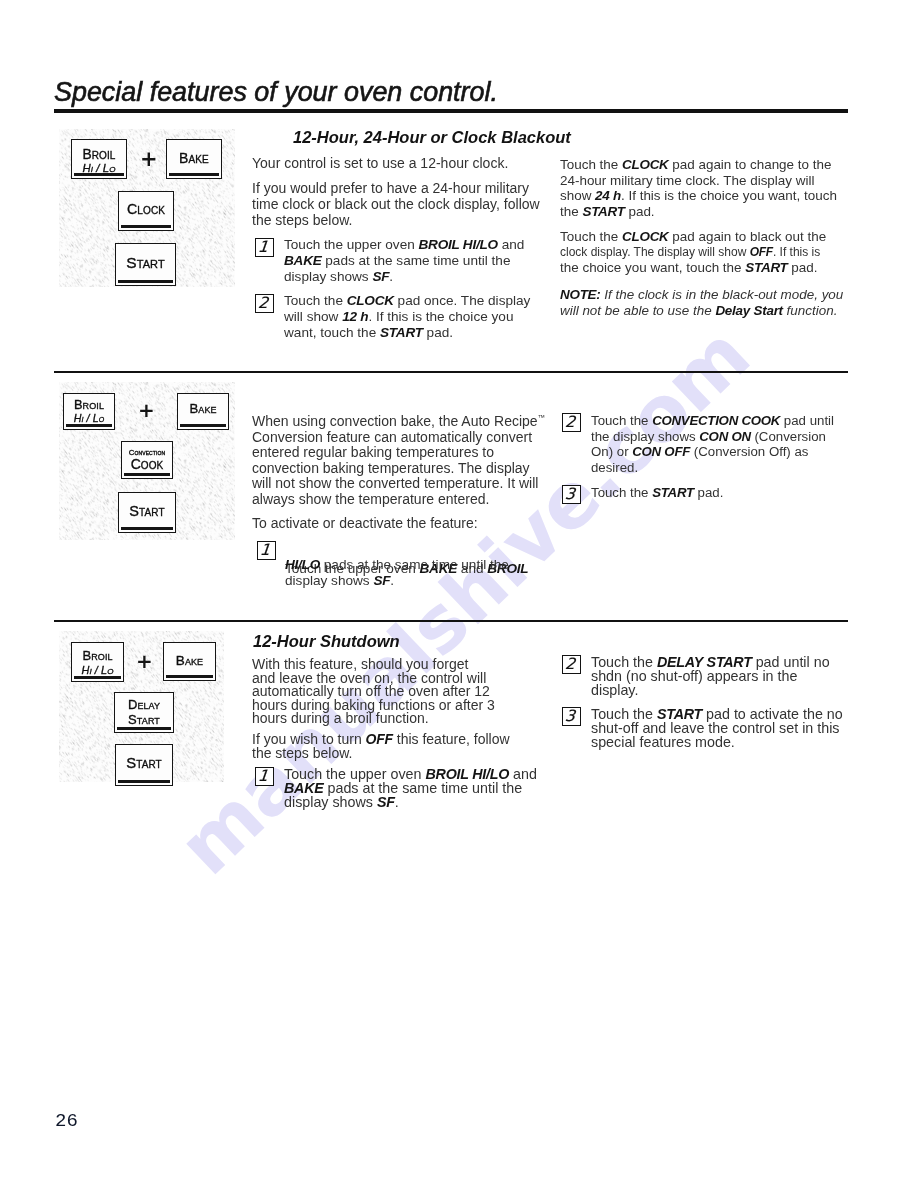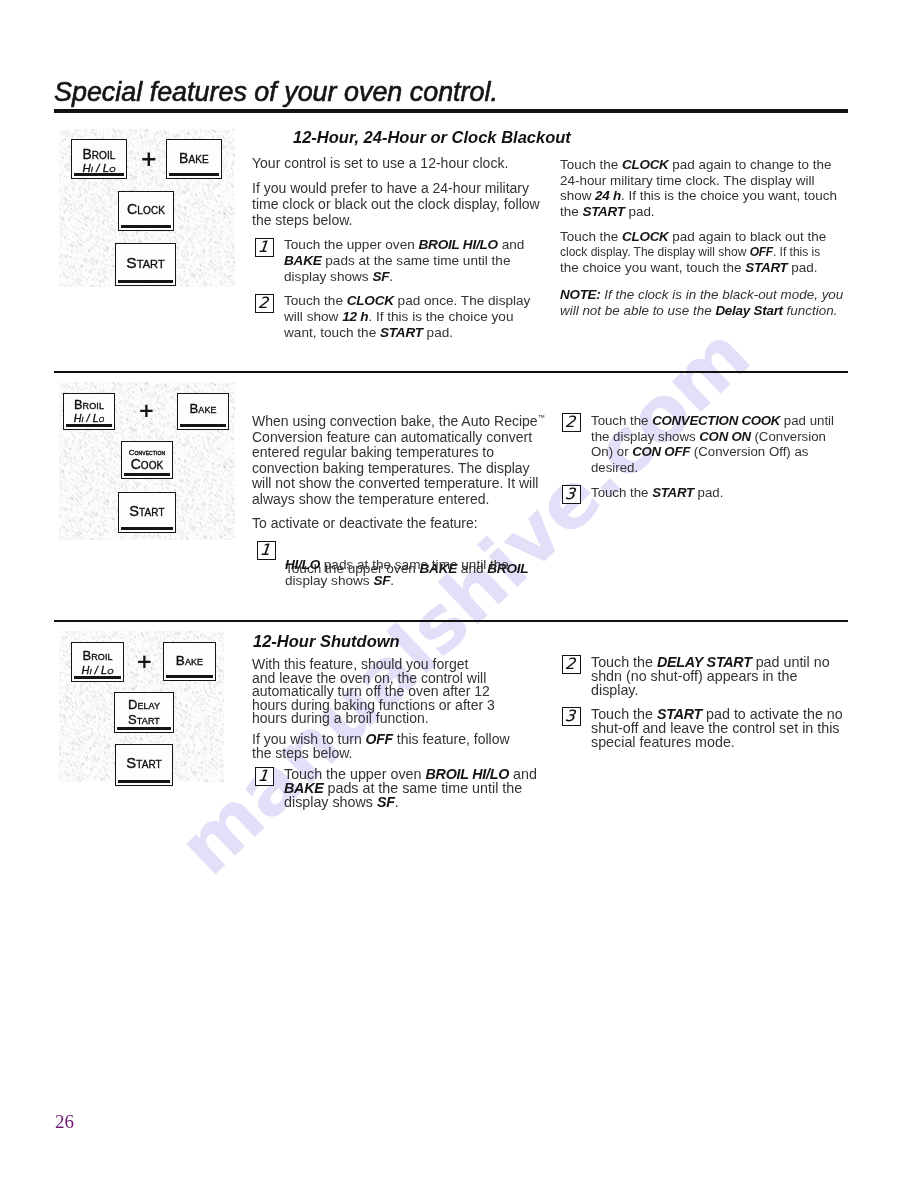--- a/index.html
+++ b/index.html
@@ -47,21 +47,21 @@
   .tl i{font-style:italic;}
   .tl sup{font-size:.52em;vertical-align:super;}
 
   .stepnum{position:absolute;border:1.35px solid #131313;box-sizing:border-box;
       background:#fff;text-align:center;z-index:4;overflow:hidden;
       width:19px;height:19px;}
   .stepnum span{display:block;font-family:"DejaVu Sans",sans-serif;font-style:italic;
       font-weight:400;color:#111;font-size:15.5px;line-height:16.5px;
       transform:skewX(-9deg);-webkit-text-stroke:0.2px #111;}
 
-  .pageno{position:absolute;color:#701a75;font-family:Liberation Serif, serif;
+  .pageno{position:absolute;color:#0f172a;font-family:Liberation Mono, monospace;
       font-size:19px;z-index:3;line-height:1;}
 
 </style>
 </head>
 <body>
 
 <div class="page">
 
 <div class="wm">
   <div class="wm-text" style="left:210px;top:827px;">manualshive.com</div>

